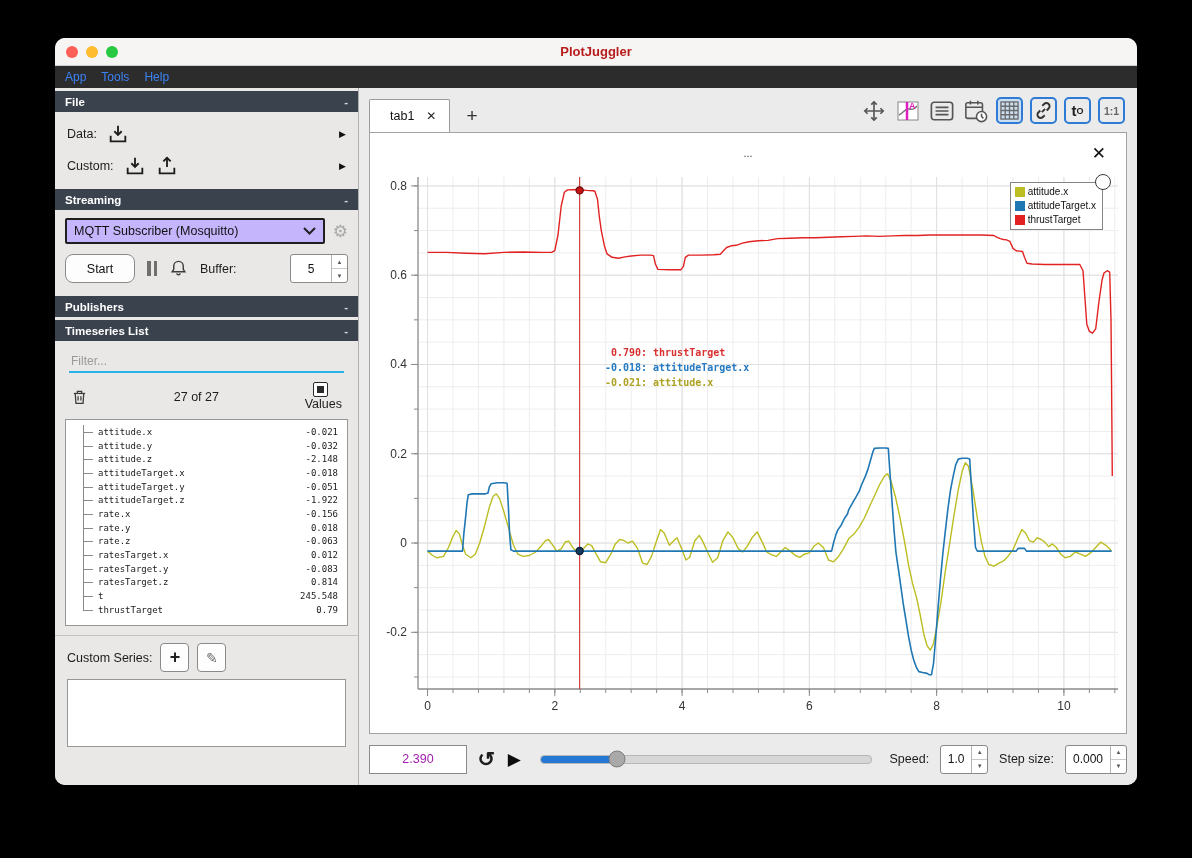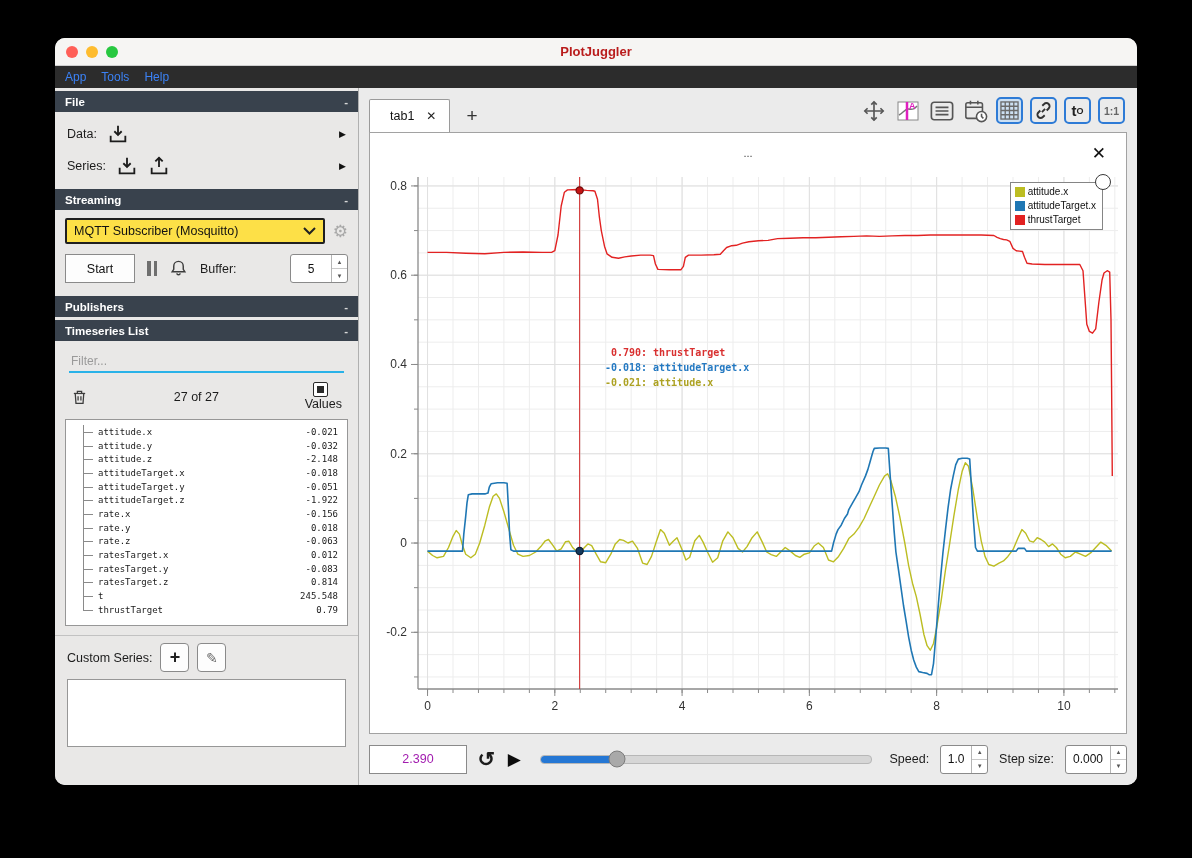--- a/index.html
+++ b/index.html
@@ -22,26 +22,26 @@
   .section-header{background:#39424d;color:#fff;font-size:11.5px;font-weight:bold;height:21px;
     margin-top:3px;display:flex;align-items:center;justify-content:space-between;padding:0 10px;flex:none;}
   .collapse{font-weight:bold;color:#d8d8d8;}
   .io-body{padding:6px 12px 4px 12px;}
   .io-row{display:flex;align-items:center;height:32px;gap:10px;font-size:12.5px;color:#1c1c1c;}
   .io-row .spacer{flex:1;}
   .expand{font-size:9px;color:#111;}
   .icon-svg{display:inline-flex;align-items:center;justify-content:center;}
   .stream-body{padding:8px 10px 10px 10px;}
   .combo-row{display:flex;align-items:center;gap:8px;}
-  .combo{flex:1;height:22px;background:#fde047;border:2px solid #1f1f1f;border-radius:2px;
+  .combo{flex:1;height:22px;background:#c4b5fd;border:2px solid #1f1f1f;border-radius:2px;
     display:flex;align-items:center;padding:0 7px;font-size:12.5px;color:#111;}
   .combo .cspace{flex:1;}
   .gear{font-size:17px;color:#a8a8a8;}
   .stream-controls{display:flex;align-items:center;margin-top:10px;gap:12px;}
-  .btn{background:#fdfdfd;border:1px solid #8a8a8a;border-radius:0;font-size:12.5px;color:#111;
+  .btn{background:#fdfdfd;border:1px solid #8a8a8a;border-radius:8px;font-size:12.5px;color:#111;
     height:27px;display:flex;align-items:center;justify-content:center;}
   .start-btn{width:68px;}
   .pause{display:flex;gap:3px;}
   .pause i{display:block;width:3.5px;height:15px;background:#6f6f6f;}
   .lbl{font-size:12.5px;color:#1c1c1c;}
   .spin{background:#fff;border:1px solid #8a8a8a;border-radius:3px;height:27px;display:flex;overflow:hidden;}
   .spin .val{flex:1;display:flex;align-items:center;justify-content:center;font-size:12px;color:#111;padding:0 4px;}
   .spin .arrows{width:15px;border-left:1px solid #b5b5b5;display:flex;flex-direction:column;}
   .spin .arrows div{flex:1;display:flex;align-items:center;justify-content:center;font-size:6px;color:#555;}
   .spin .arrows div:first-child{border-bottom:1px solid #c9c9c9;}
@@ -148,21 +148,21 @@
             <svg width="22" height="22" viewBox="0 0 24 24" fill="none" stroke="#1c1c1c" stroke-width="2">
               <path d="M4 14v6h16v-6"></path>
                 <path d="M12 3v10"></path>
                 <path d="M8 9l4 4 4-4"></path>
               </svg>
           </span>
           <span class="spacer"></span>
           <span class="expand">▶</span>
         </div>
         <div class="io-row">
-          <span class="lbl">Series:</span>
+          <span class="lbl">Custom:</span>
           <span class="icon-svg">
             <svg width="22" height="22" viewBox="0 0 24 24" fill="none" stroke="#1c1c1c" stroke-width="2">
               <path d="M4 14v6h16v-6"></path>
                 <path d="M12 3v10"></path>
                 <path d="M8 9l4 4 4-4"></path>
               </svg>
           </span>
           <span class="icon-svg">
             <svg width="22" height="22" viewBox="0 0 24 24" fill="none" stroke="#1c1c1c" stroke-width="2">
               <path d="M4 14v6h16v-6"></path>

